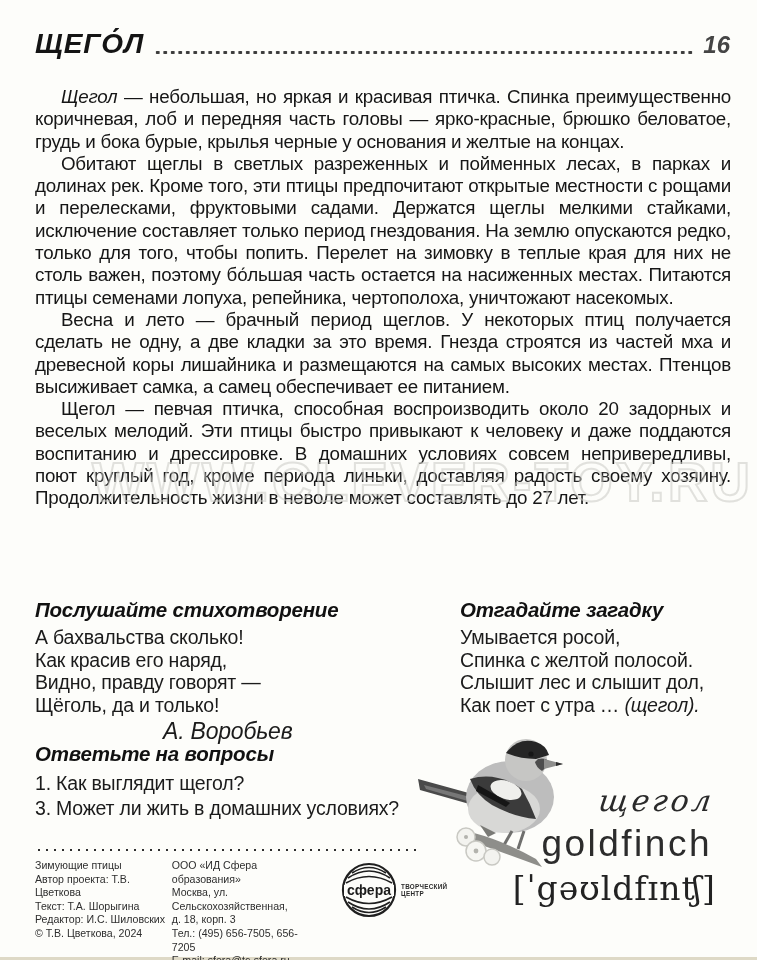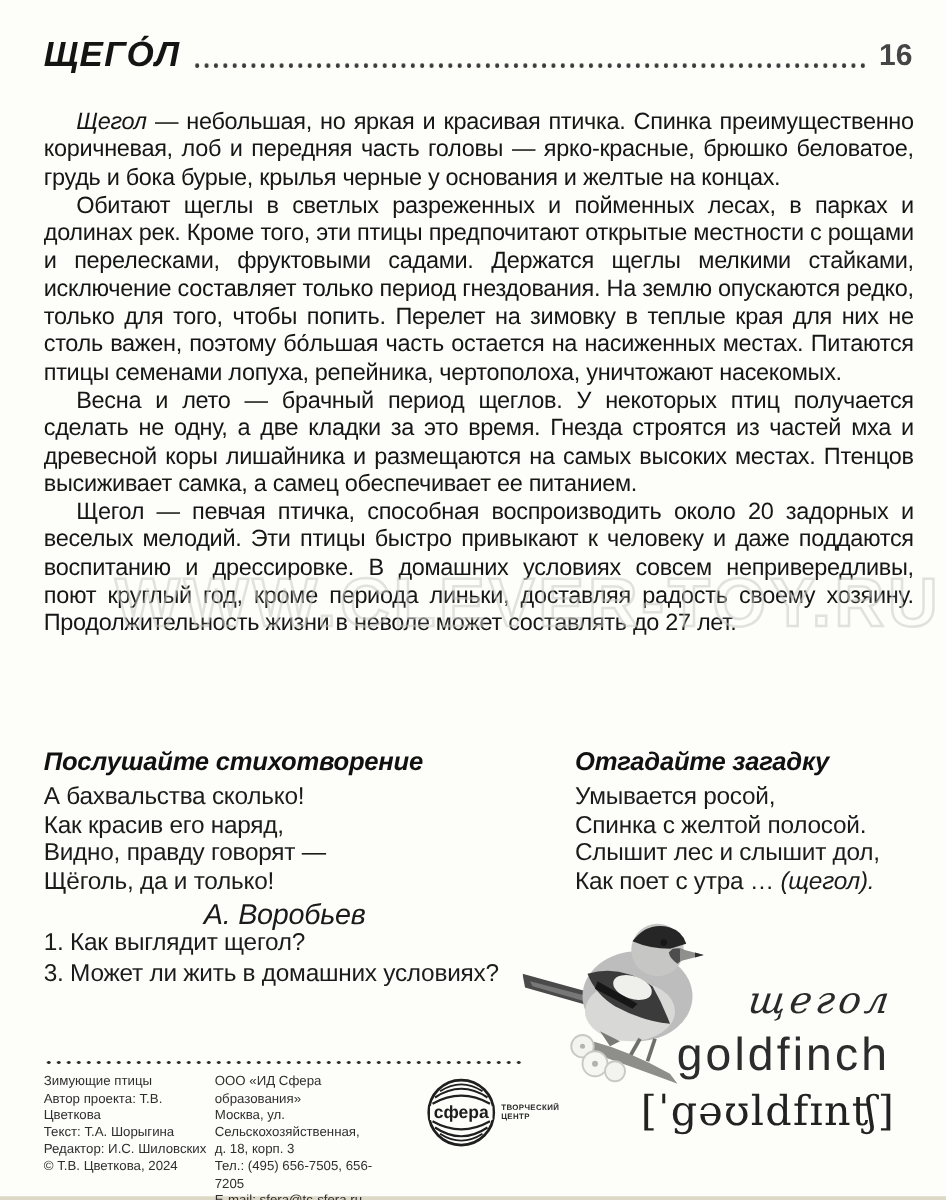--- a/index.html
+++ b/index.html
@@ -26,21 +26,21 @@
   .title-row h1{
     margin:0;font-size:28px;font-weight:bold;font-style:italic;
     letter-spacing:1px;color:#141414;line-height:1;white-space:nowrap;
   }
   .leader-dots{
     flex:1;height:5px;margin:0 8px 3px 10px;
     background-image:radial-gradient(circle,#3c3c3c 1.7px,transparent 1.9px);
     background-size:7.5px 5px;background-position:left center;background-repeat:repeat-x;
   }
   .page-num{
-    font-size:24px;font-weight:bold;color:#454545;
+    font-size:24px;font-weight:bold;font-style:italic;color:#454545;
     line-height:1;padding-bottom:1px;
   }
 
   
   .article{
     position:absolute;top:86px;left:35px;width:696px;
     font-size:18.8px;line-height:22.3px;letter-spacing:-0.25px;
     text-align:justify;color:#161616;
     position:absolute;z-index:1;
   }
@@ -150,20 +150,21 @@
     <div class="col-right">
       <h2 class="sec-head">Отгадайте загадку</h2>
       <div class="verse-line">Умывается росой,</div>
       <div class="verse-line">Спинка с желтой полосой.</div>
       <div class="verse-line">Слышит лес и слышит дол,</div>
       <div class="verse-line"><span>Как поет с утра … </span><span class="answer">(щегол).</span></div>
     </div>
   </div>
 
   <div class="questions">
+    <h2 class="sec-head">Ответьте на вопросы</h2>
     <div class="q-line">1. Как выглядит щегол?</div>
     <div class="q-line">3. Может ли жить в домашних условиях?</div>
   </div>
 
   <div class="vocab">
     <svg class="bird-svg" width="195" height="148" viewBox="0 0 195 148">
 
       <polygon points="0,46 58,62 62,74 2,57" fill="#4a4a4a"></polygon>
       <polygon points="6,52 60,66 60,71 8,56" fill="#777"></polygon>
 

